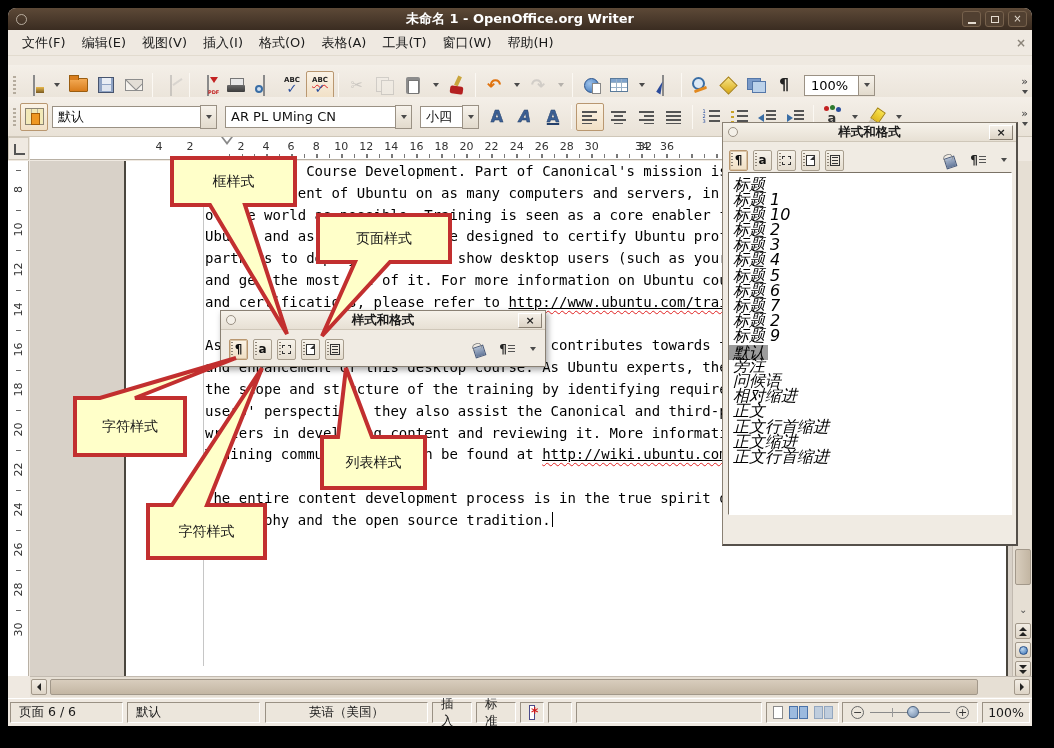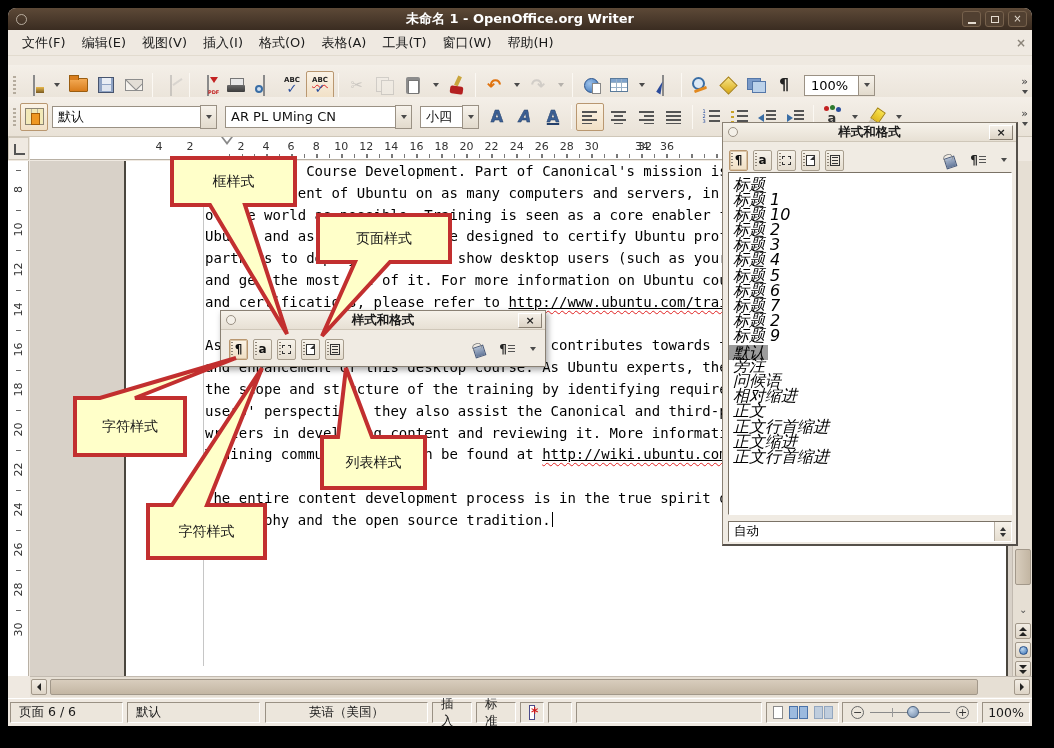--- a/index.html
+++ b/index.html
@@ -687,27 +687,20 @@
         <div class="style-item">标题 9</div>
         <div class="selrow"><div class="style-item sel">默认</div></div>
         <div class="style-item">旁注</div>
         <div class="style-item">问候语</div>
         <div class="style-item">相对缩进</div>
         <div class="style-item">正文</div>
         <div class="style-item">正文行首缩进</div>
         <div class="style-item">正文缩进</div>
         <div class="style-item">正文行首缩进</div>
       </div>
-    <div id="filter-combo">
-      <span class="txt">自动</span>
-      <span class="spin">
-          <span class="u"></span>
-          <span class="d"></span>
-        </span>
-    </div>
   </div>
 
   <svg id="callout-svg" viewBox="0 0 1024 718">
     <path d="M164,150 H287 V197 H237 L279,326 L202,197 H164 Z" fill="#ffffc9" stroke="#c22f2f" stroke-width="4" stroke-linejoin="miter"></path>
     <path d="M310,207 H442 V254 H382 L314,328 L347,254 H310 Z" fill="#ffffc9" stroke="#c22f2f" stroke-width="4" stroke-linejoin="miter"></path>
     <path d="M67,390 L92,390 L228,350 L127,390 H177 V447 H67 Z" fill="#ffffc9" stroke="#c22f2f" stroke-width="4" stroke-linejoin="miter"></path>
     <path d="M314,429 H330 L338,360 L364,429 H417 V480 H314 Z" fill="#ffffc9" stroke="#c22f2f" stroke-width="4" stroke-linejoin="miter"></path>
     <path d="M140,497 H164 L254,360 L199,497 H257 V550 H140 Z" fill="#ffffc9" stroke="#c22f2f" stroke-width="4" stroke-linejoin="miter"></path>
   </svg>
   <div class="callout-label" style="left:164px;top:150px;width:123px;height:47px">框样式</div>

